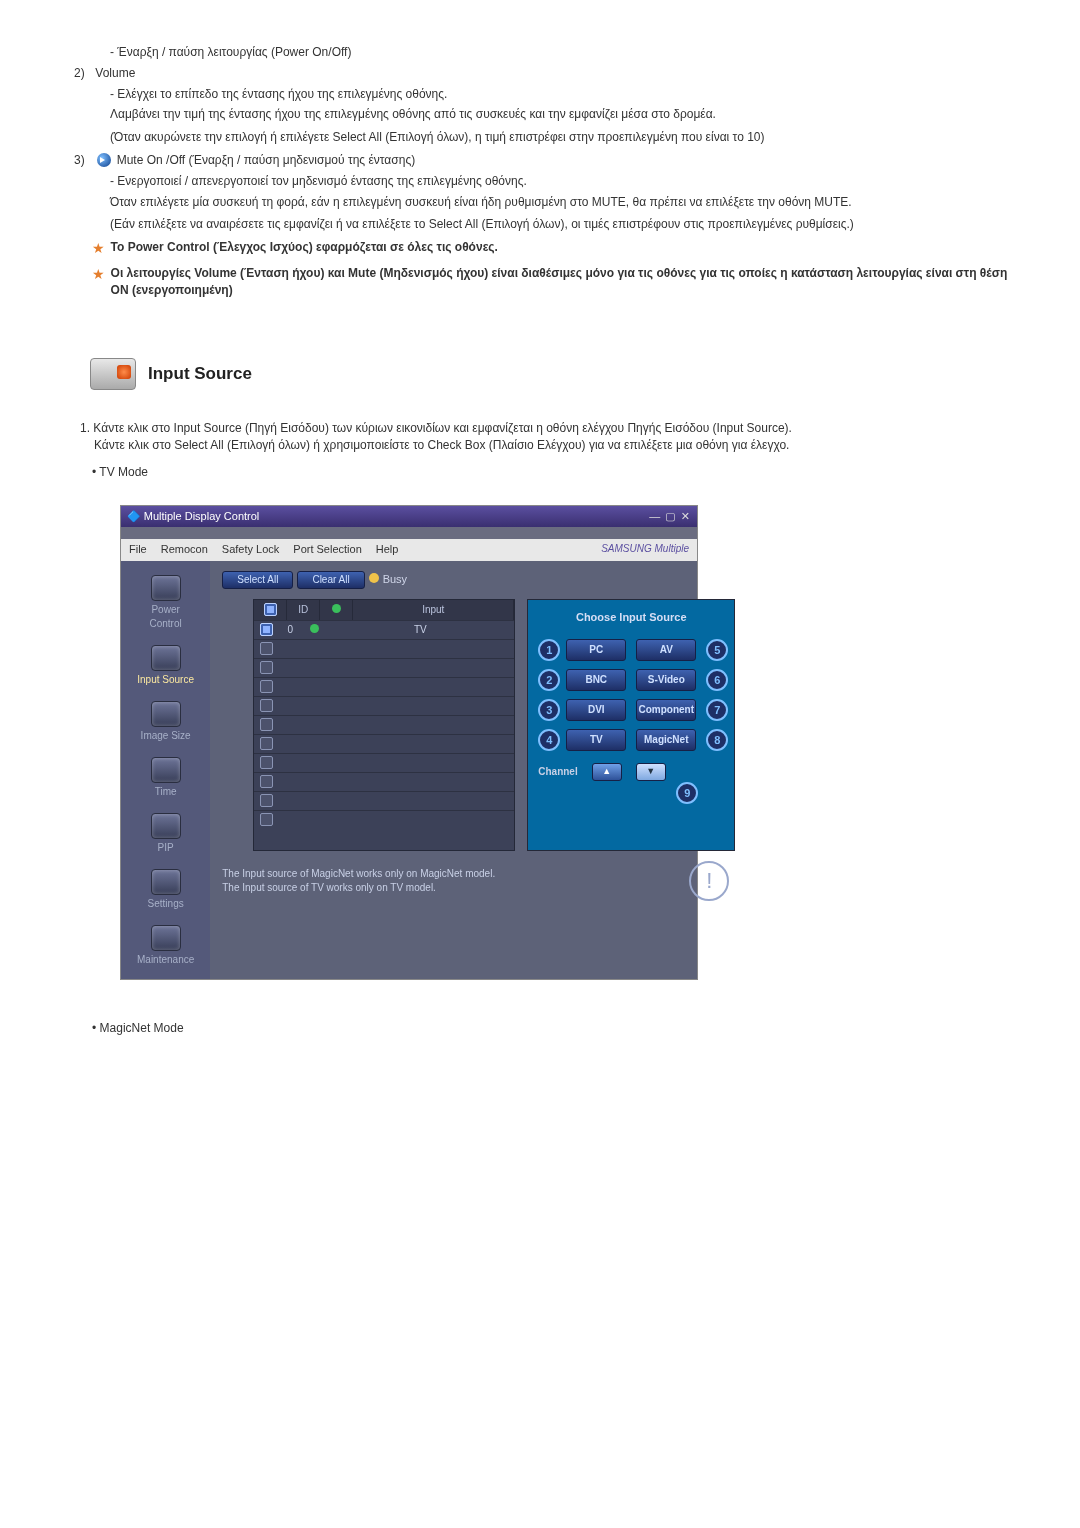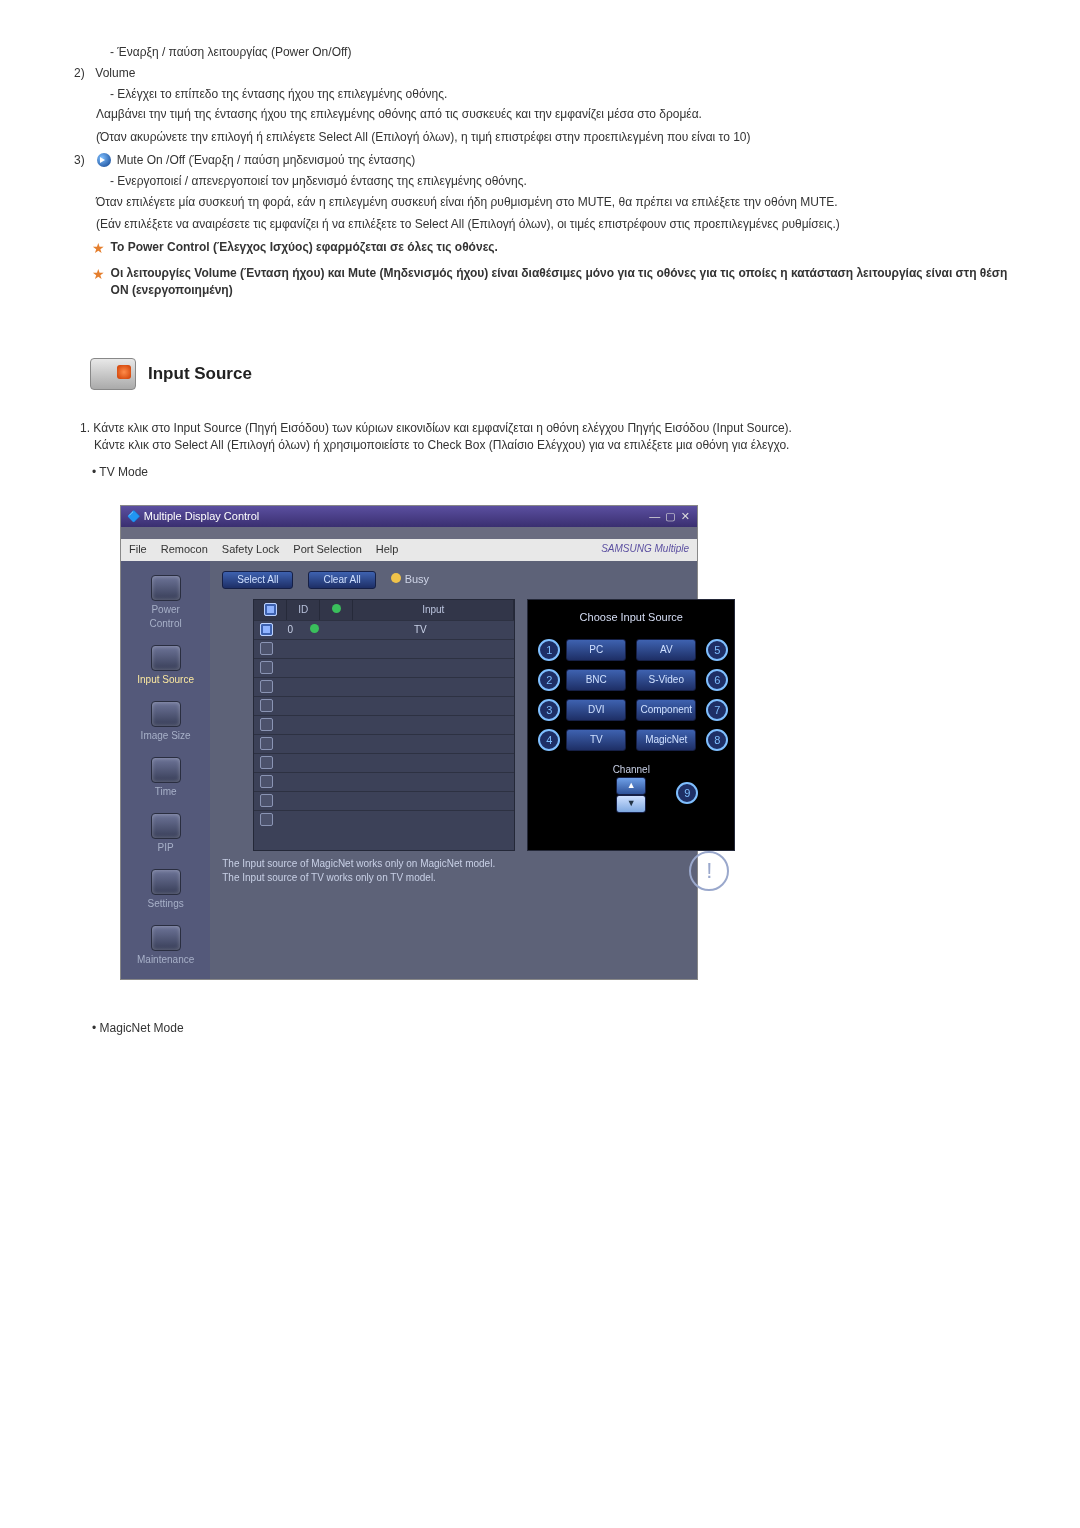--- a/index.html
+++ b/index.html
@@ -7,21 +7,21 @@
     font-size: 12px;
     color: #333;
     background: #fff;
     margin: 0;
     padding: 40px 60px;
     line-height: 1.4;
   }
   .item-line { margin: 4px 0; }
   .sub-indent-1 { margin-left: 14px; }
   .sub-indent-2 { margin-left: 50px; }
-  .sub-para { margin: 6px 0 6px 36px; }
+  .sub-para { margin: 6px 0 6px 50px; }
   .num-label { display: inline-block; width: 18px; }
   .mute-icon {
     display: inline-block;
     width: 14px; height: 14px;
     border-radius: 50%;
     background: radial-gradient(circle at 35% 35%, #7fbfff, #0a3d8a);
     vertical-align: -3px;
     margin: 0 2px;
     position: relative;
   }
@@ -102,21 +102,21 @@
   .side-btn.active { color: #fbe8a0; }
   .side-ico {
     width: 28px; height: 24px;
     background: linear-gradient(#6d7498,#383e58);
     border: 1px solid #2a2e40;
     border-radius: 4px;
     margin: 0 auto 2px auto;
     box-shadow: inset 0 0 4px rgba(255,255,255,.3);
   }
   .main-panel { flex: 1; padding: 10px 12px 12px 12px; }
-  .toolbar { display: flex; align-items: center; gap: 15px; margin-bottom: 10px; }
+  .toolbar { display: flex; align-items: center; gap: 4px; margin-bottom: 10px; }
   .tb-btn {
     padding: 1px 14px;
     background: linear-gradient(#3e62b0,#1e2f66);
     color: #cfe0ff;
     border-radius: 3px;
     border: 1px solid #162046;
     font-size: 10px;
   }
   .busy-dot { width: 10px; height: 10px; border-radius: 50%; background: #f0c34a; display: inline-block; margin-right: 4px; }
   .content-row { display: flex; gap: 12px; padding-left: 31px; }
@@ -141,21 +141,21 @@
   .chk {
     display: inline-block;
     width: 11px; height: 11px;
     border: 1px solid #8a94b4;
     background: #4c526c;
     border-radius: 2px;
     vertical-align: middle;
   }
   .chk.on { background: #8fb3ff; border-color: #bcd2ff; box-shadow: inset 0 0 0 2px #3e62b0; }
   .stat-dot { width: 9px; height: 9px; border-radius: 50%; display: inline-block; background: #3abf5c; }
-  .right-panel { flex: 1; background: #000000; border: 1px solid #242838; padding: 10px; height: 230px; position: relative; }
+  .right-panel { flex: 1; background: #0369a1; border: 1px solid #242838; padding: 10px; height: 230px; position: relative; font-weight: bold; }
   .panel-title { text-align: center; color: #d6def5; font-size: 11px; margin-bottom: 14px; }
   .source-grid { display: grid; grid-template-columns: 18px 60px 60px 18px; gap: 8px 10px; justify-content: center; }
   .src-btn {
     background: linear-gradient(#3e62b0,#1e2f66);
     color: #cfe0ff;
     border-radius: 3px;
     border: 1px solid #162046;
     font-size: 10px;
     text-align: center;
     padding: 3px 0;
@@ -163,35 +163,35 @@
   .circ {
     width: 18px; height: 18px;
     border-radius: 50%;
     border: 2px solid #7fbfff;
     color: #7fbfff;
     font-size: 11px;
     line-height: 18px;
     text-align: center;
     background: #1e2f66;
   }
-  .channel-sec { margin-top: 12px; display: flex; flex-direction: column; align-items: center; gap: 0; }
+  .channel-sec { margin-top: 12px; display: flex; flex-direction: row; align-items: center; gap: 14px; }
   .ch-label { font-size: 10px; color: #c8d0e6; }
   .ch-btn {
     width: 28px; height: 16px;
     background: linear-gradient(#6fa0e8,#2e5198);
     border: 1px solid #162046;
     border-radius: 3px;
     color: #fff;
     font-size: 9px;
     line-height: 14px;
     text-align: center;
   }
   .note9 { position: absolute; right: 36px; bottom: 46px; }
   .footer-note {
-    margin-top: 0;
+    margin-top: 10px;
     display: flex;
     align-items: center;
     gap: 20px;
     color: #c8d0e6;
     font-size: 10px;
   }
   .big-exclaim {
     width: 36px; height: 36px;
     border-radius: 50%;
     border: 2px solid #9aa8cc;

